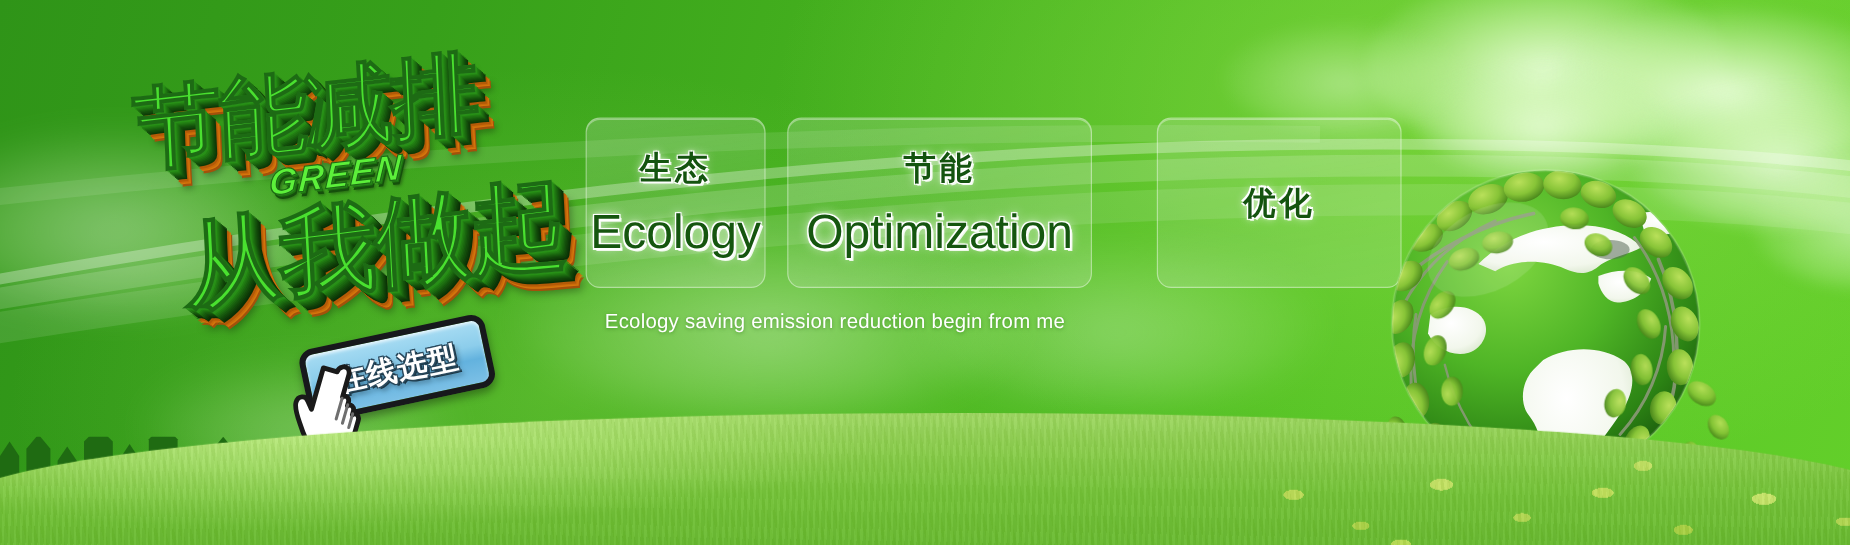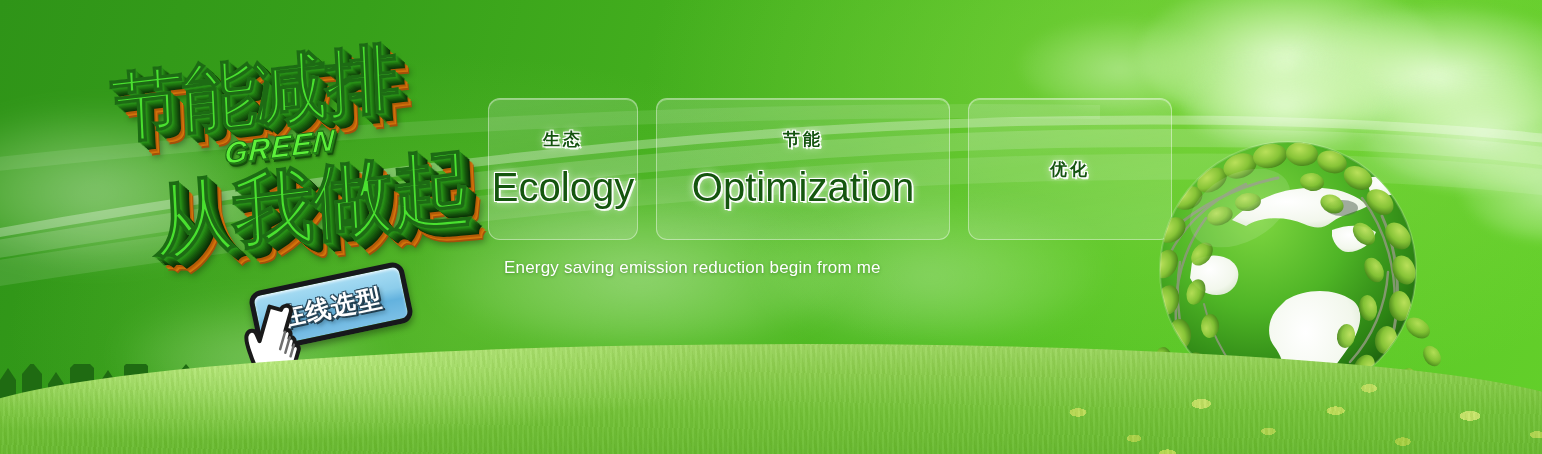--- a/index.html
+++ b/index.html
@@ -142,24 +142,24 @@
   .card {
     height:142px;
     border-radius:12px;
     background:linear-gradient(170deg, rgba(255,255,255,0.17) 0%, rgba(255,255,255,0.10) 45%, rgba(255,255,255,0.16) 100%);
     border:1px solid rgba(255,255,255,0.40);
     box-shadow:inset 0 1px 0 rgba(255,255,255,.35);
     display:flex; flex-direction:column; align-items:center; justify-content:center;
     gap:14px; cursor:pointer;
   }
   .card.c-eco  { width:150px; }
-  .card.c-cons { width:294px;border-radius:11px; }
-  .card.c-opt  { width:204px; }
+  .card.c-cons { width:254px; }
+  .card.c-opt  { width:204px;margin-left:36px; }
   .card-cn {
-    font-size:17px; font-weight:bold; color:#14540f;
+    font-size:27px; font-weight:bold; color:#14540f;
     letter-spacing:3px;
     text-shadow:
       0 0 3px #ffffff, 1px 1px 0 #ffffff, -1px -1px 0 #ffffff,
       1px -1px 0 #ffffff, -1px 1px 0 #ffffff, 2px 2px 0 rgba(255,255,255,.85),
       0 0 8px rgba(255,255,255,.9);
   }
   .card-en {
     font-size:40px; color:#15560f; font-weight:400;
     text-shadow:
       0 0 3px #ffffff, 1px 1px 0 #ffffff, -1px -1px 0 #ffffff,
@@ -234,21 +234,21 @@
     </div>
     <div class="card c-cons">
       <div class="card-cn">节能</div>
       <div class="card-en">Optimization</div>
     </div>
     <div class="card c-opt">
       <div class="card-cn">优化</div>
     </div>
   </div>
 
-  <div class="tagline">Energy saving emission reduction begin from me</div>
+  <div class="tagline">Ecology saving emission reduction begin from me</div>
 
   <div class="globe-wrap">
     <svg viewBox="0 0 310 320" width="310" height="320">
       <defs>
         <radialGradient id="gsphere" cx="38%" cy="30%" r="78%">
           <stop offset="0%" stop-color="#7ed640"></stop>
           <stop offset="45%" stop-color="#4fb526"></stop>
           <stop offset="80%" stop-color="#2c8414"></stop>
           <stop offset="100%" stop-color="#19560c"></stop>
         </radialGradient>

